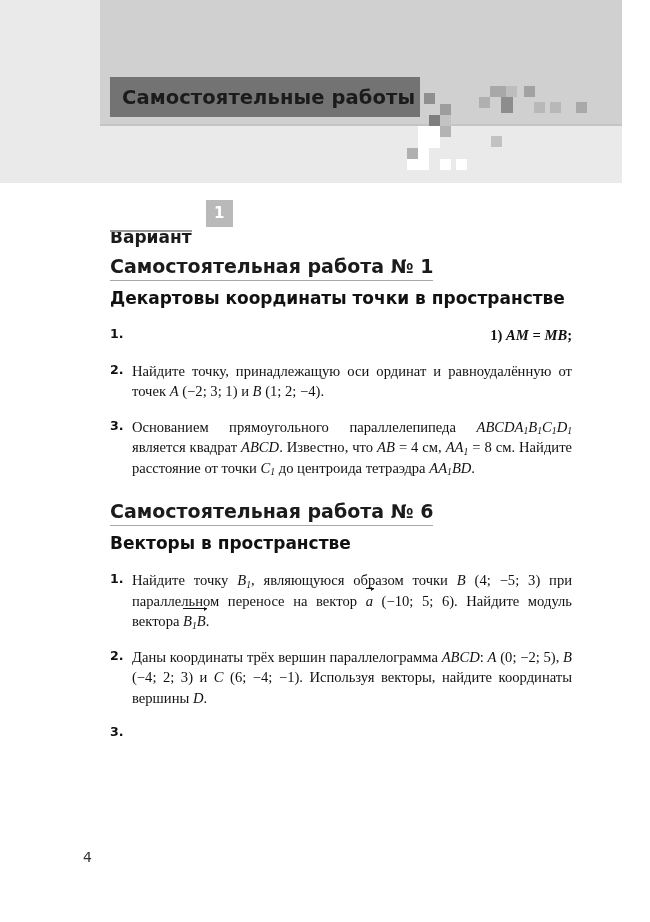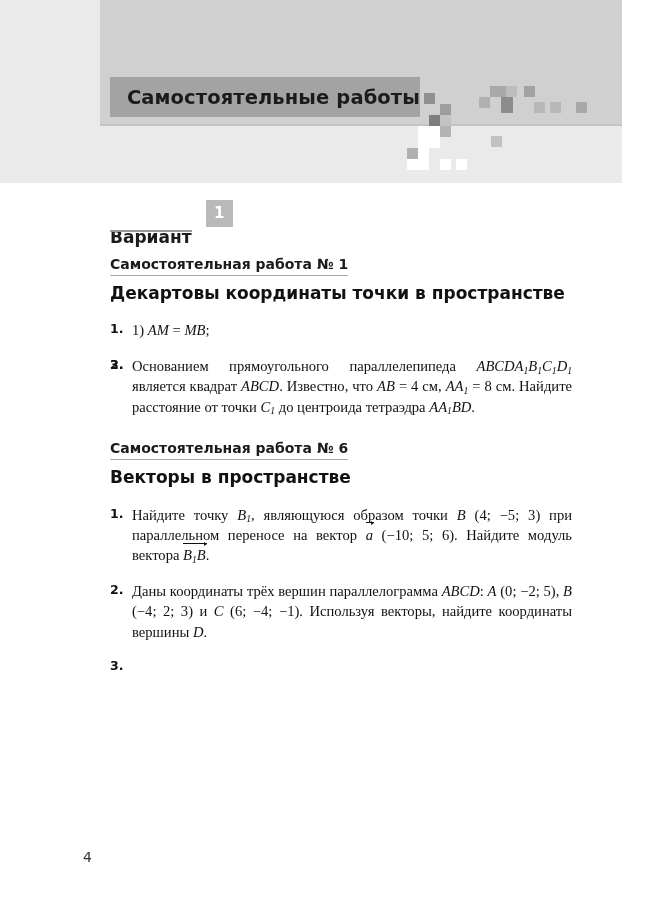--- a/index.html
+++ b/index.html
@@ -11,21 +11,21 @@
   }
 
   
   #header-band { position:absolute; left:0; top:0; width:622px; height:183px; }
   .band-light-left { position:absolute; left:0; top:0; width:622px; height:183px; background:#eaeaea; }
   .band-dark      { position:absolute; left:100px; top:0; width:522px; height:124px; background:#d0d0d0; }
   .band-dark-edge { position:absolute; left:100px; top:124px; width:522px; height:2px; background:#c4c4c4; }
 
   .title-plate {
     position:absolute; left:110px; top:77px; width:310px; height:40px;
-    background:#a3a3a3; display:flex; align-items:center; padding-left:12px;justify-content:flex-end;
+    background:#737373; display:flex; align-items:center; padding-left:12px;
   }
   .title-plate span {
     font-family:"DejaVu Sans", sans-serif; font-weight:bold;
     font-size:19.5px; letter-spacing:.1px; color:#1b1b1b;
   }
 
   
   .px { position:absolute; }
 
   
@@ -38,40 +38,40 @@
     display:flex; align-items:center; justify-content:center;
     font-family:"DejaVu Sans", sans-serif; font-weight:bold; font-size:15px; color:#ffffff;
   }
   #variant-rule { position:absolute; left:110px; top:230px; width:82px; height:2px; background:#9a9a9a; }
 
   
   #content { position:absolute; left:110px; top:255px; width:462px; }
 
   .work-head { margin-top:0; }
   .work-head .wh-line1 {
-    font-family:"DejaVu Sans", sans-serif; font-weight:bold; font-size:14px;
+    font-family:"DejaVu Sans", sans-serif; font-weight:bold; font-size:19px;
     color:#1b1b1b; padding-bottom:3px; border-bottom:1.5px solid #a8a8a8;
     display:inline-block;
   }
   .work-head .wh-line2 {
     font-family:"DejaVu Sans", sans-serif; font-weight:bold; font-size:17px;
     color:#111; line-height:1.38; margin-top:6px;
   }
 
   ol.tasks { list-style:none; margin:0; padding:0; }
   ol.tasks > li {
     position:relative; padding-left:22px; margin-top:15px;
     font-size:14.6px; line-height:1.40; color:#111;
     text-align:justify; text-justify:inter-word;
   }
   ol.tasks > li .marker {
     position:absolute; left:0; top:0; width:18px; text-align:left;
     font-family:"DejaVu Sans", sans-serif; font-weight:bold; font-size:12.6px; color:#111;
   }
-  .sub { display:block; text-align:left; }
+  .sub { display:block; text-align:right;font-weight:bold; }
 
   i.v { font-style:italic; }
   sub { font-size:.66em; vertical-align:baseline; position:relative; top:.28em; }
   .vec { position:relative; display:inline-block; }
   .vec::after {
     content:""; position:absolute; left:0; right:-1px; top:-.20em;
     border-top:1.1px solid #111; height:0;
   }
   .vec::before {
     content:""; position:absolute; right:-1px; top:-.20em;
@@ -126,21 +126,21 @@
 <div id="variant-row">
   <div class="vlabel">Вариант</div>
   <div class="vbadge">1</div>
 </div>
 <div id="variant-rule"></div>
 
 <div id="content">
     <div class="work-head"><div class="wh-line1">Самостоятельная работа № 1</div><div class="wh-line2">Декартовы координаты точки в пространстве</div></div>
     <ol class="tasks">
       <li><span class="marker">1.</span><span class="sub">1) <i class="v">AM</i> = <i class="v">MB</i>;</span></li>
-      <li><span class="marker">2.</span></li>
+      <li><span class="marker">2.</span><span>Найдите точку, принадлежащую оси ординат и равноудалённую от точек <i class="v">A</i> (−2; 3; 1) и <i class="v">B</i> (1; 2; −4).</span></li>
       <li><span class="marker">3.</span><span>Основанием прямоугольного параллелепипеда <i class="v">ABCDA<sub>1</sub>B<sub>1</sub>C<sub>1</sub>D<sub>1</sub></i> является квадрат <i class="v">ABCD</i>. Известно, что <i class="v">AB</i> = 4 см, <i class="v">AA<sub>1</sub></i> = 8 см. Найдите расстояние от точки <i class="v">C<sub>1</sub></i> до центроида тетраэдра <i class="v">AA<sub>1</sub>BD</i>.</span></li>
     </ol>
     <div class="gap-section"></div>
     <div class="work-head"><div class="wh-line1">Самостоятельная работа № 6</div><div class="wh-line2">Векторы в пространстве</div></div>
     <ol class="tasks">
       <li><span class="marker">1.</span><span>Найдите точку <i class="v">B<sub>1</sub></i>, являющуюся образом точки <i class="v">B</i> (4; −5; 3) при параллельном переносе на вектор <span class="vec"><i class="v">a</i></span> (−10; 5; 6). Найдите модуль вектора <span class="vec"><i class="v">B<sub>1</sub>B</i></span>.</span></li>
       <li><span class="marker">2.</span><span>Даны координаты трёх вершин параллелограмма <i class="v">ABCD</i>: <i class="v">A</i> (0; −2; 5), <i class="v">B</i> (−4; 2; 3) и <i class="v">C</i> (6; −4; −1). Используя векторы, найдите координаты вершины <i class="v">D</i>.</span></li>
       <li><span class="marker">3.</span></li>
     </ol>
   </div>

